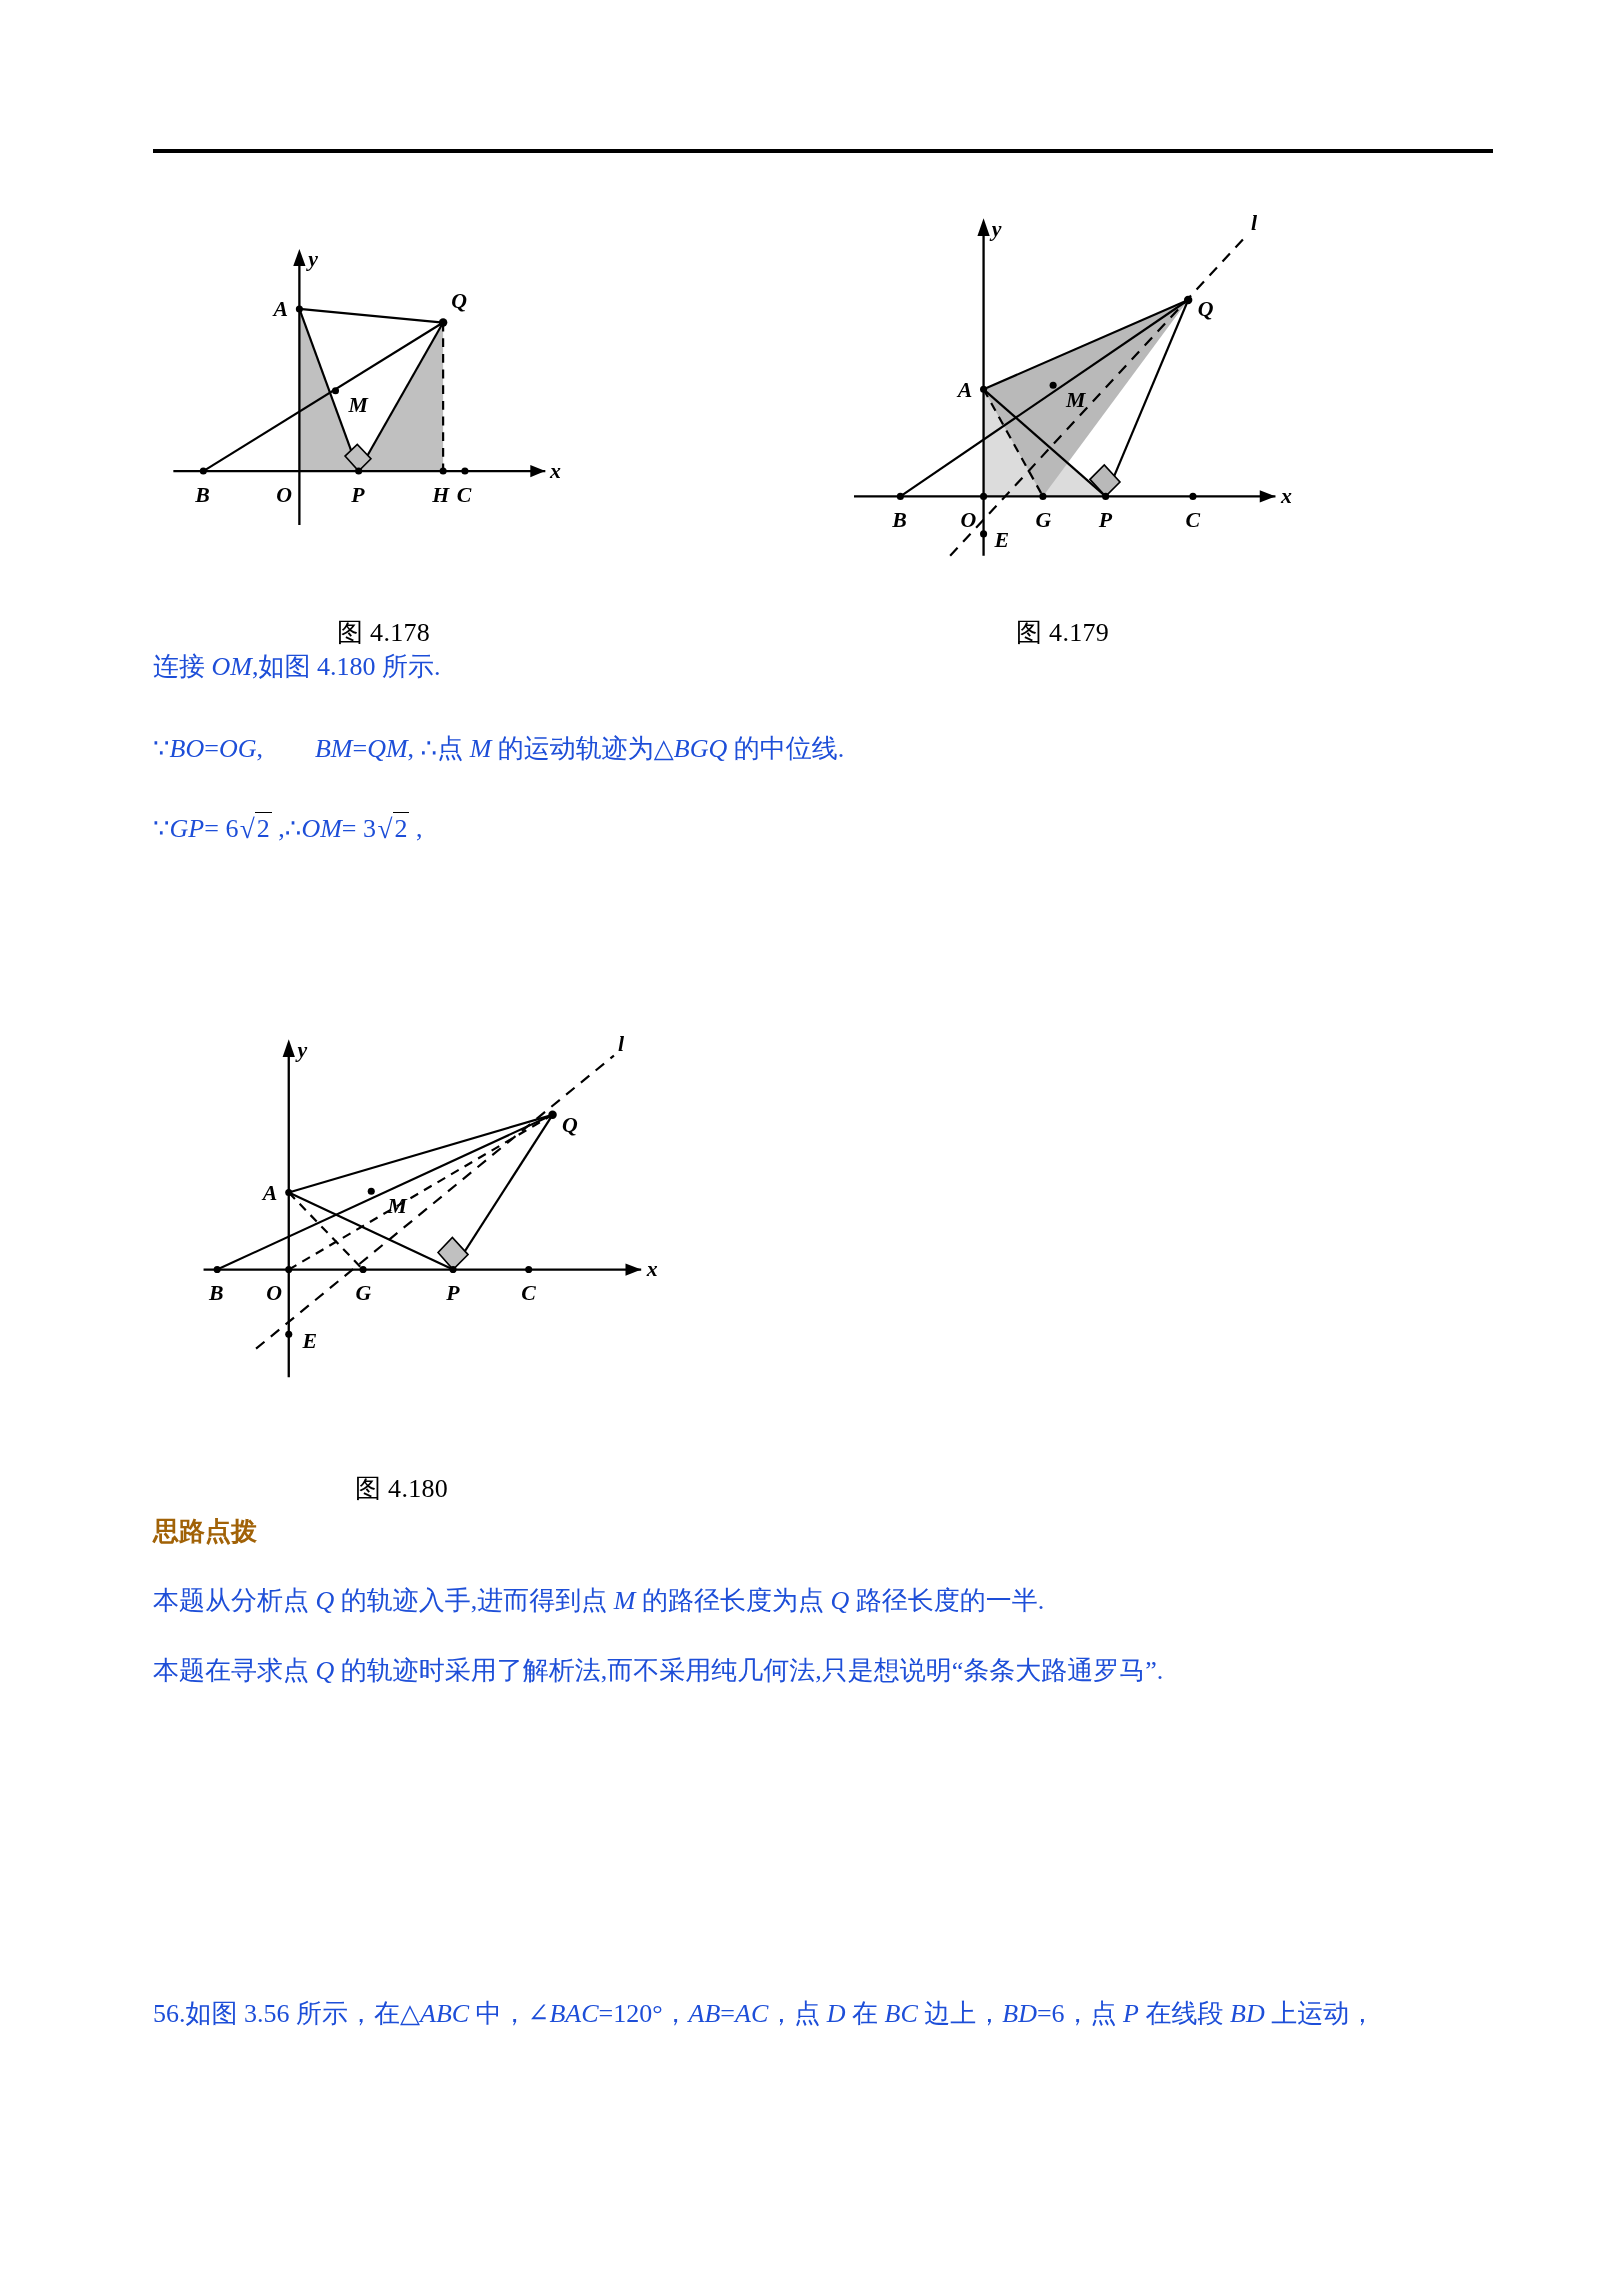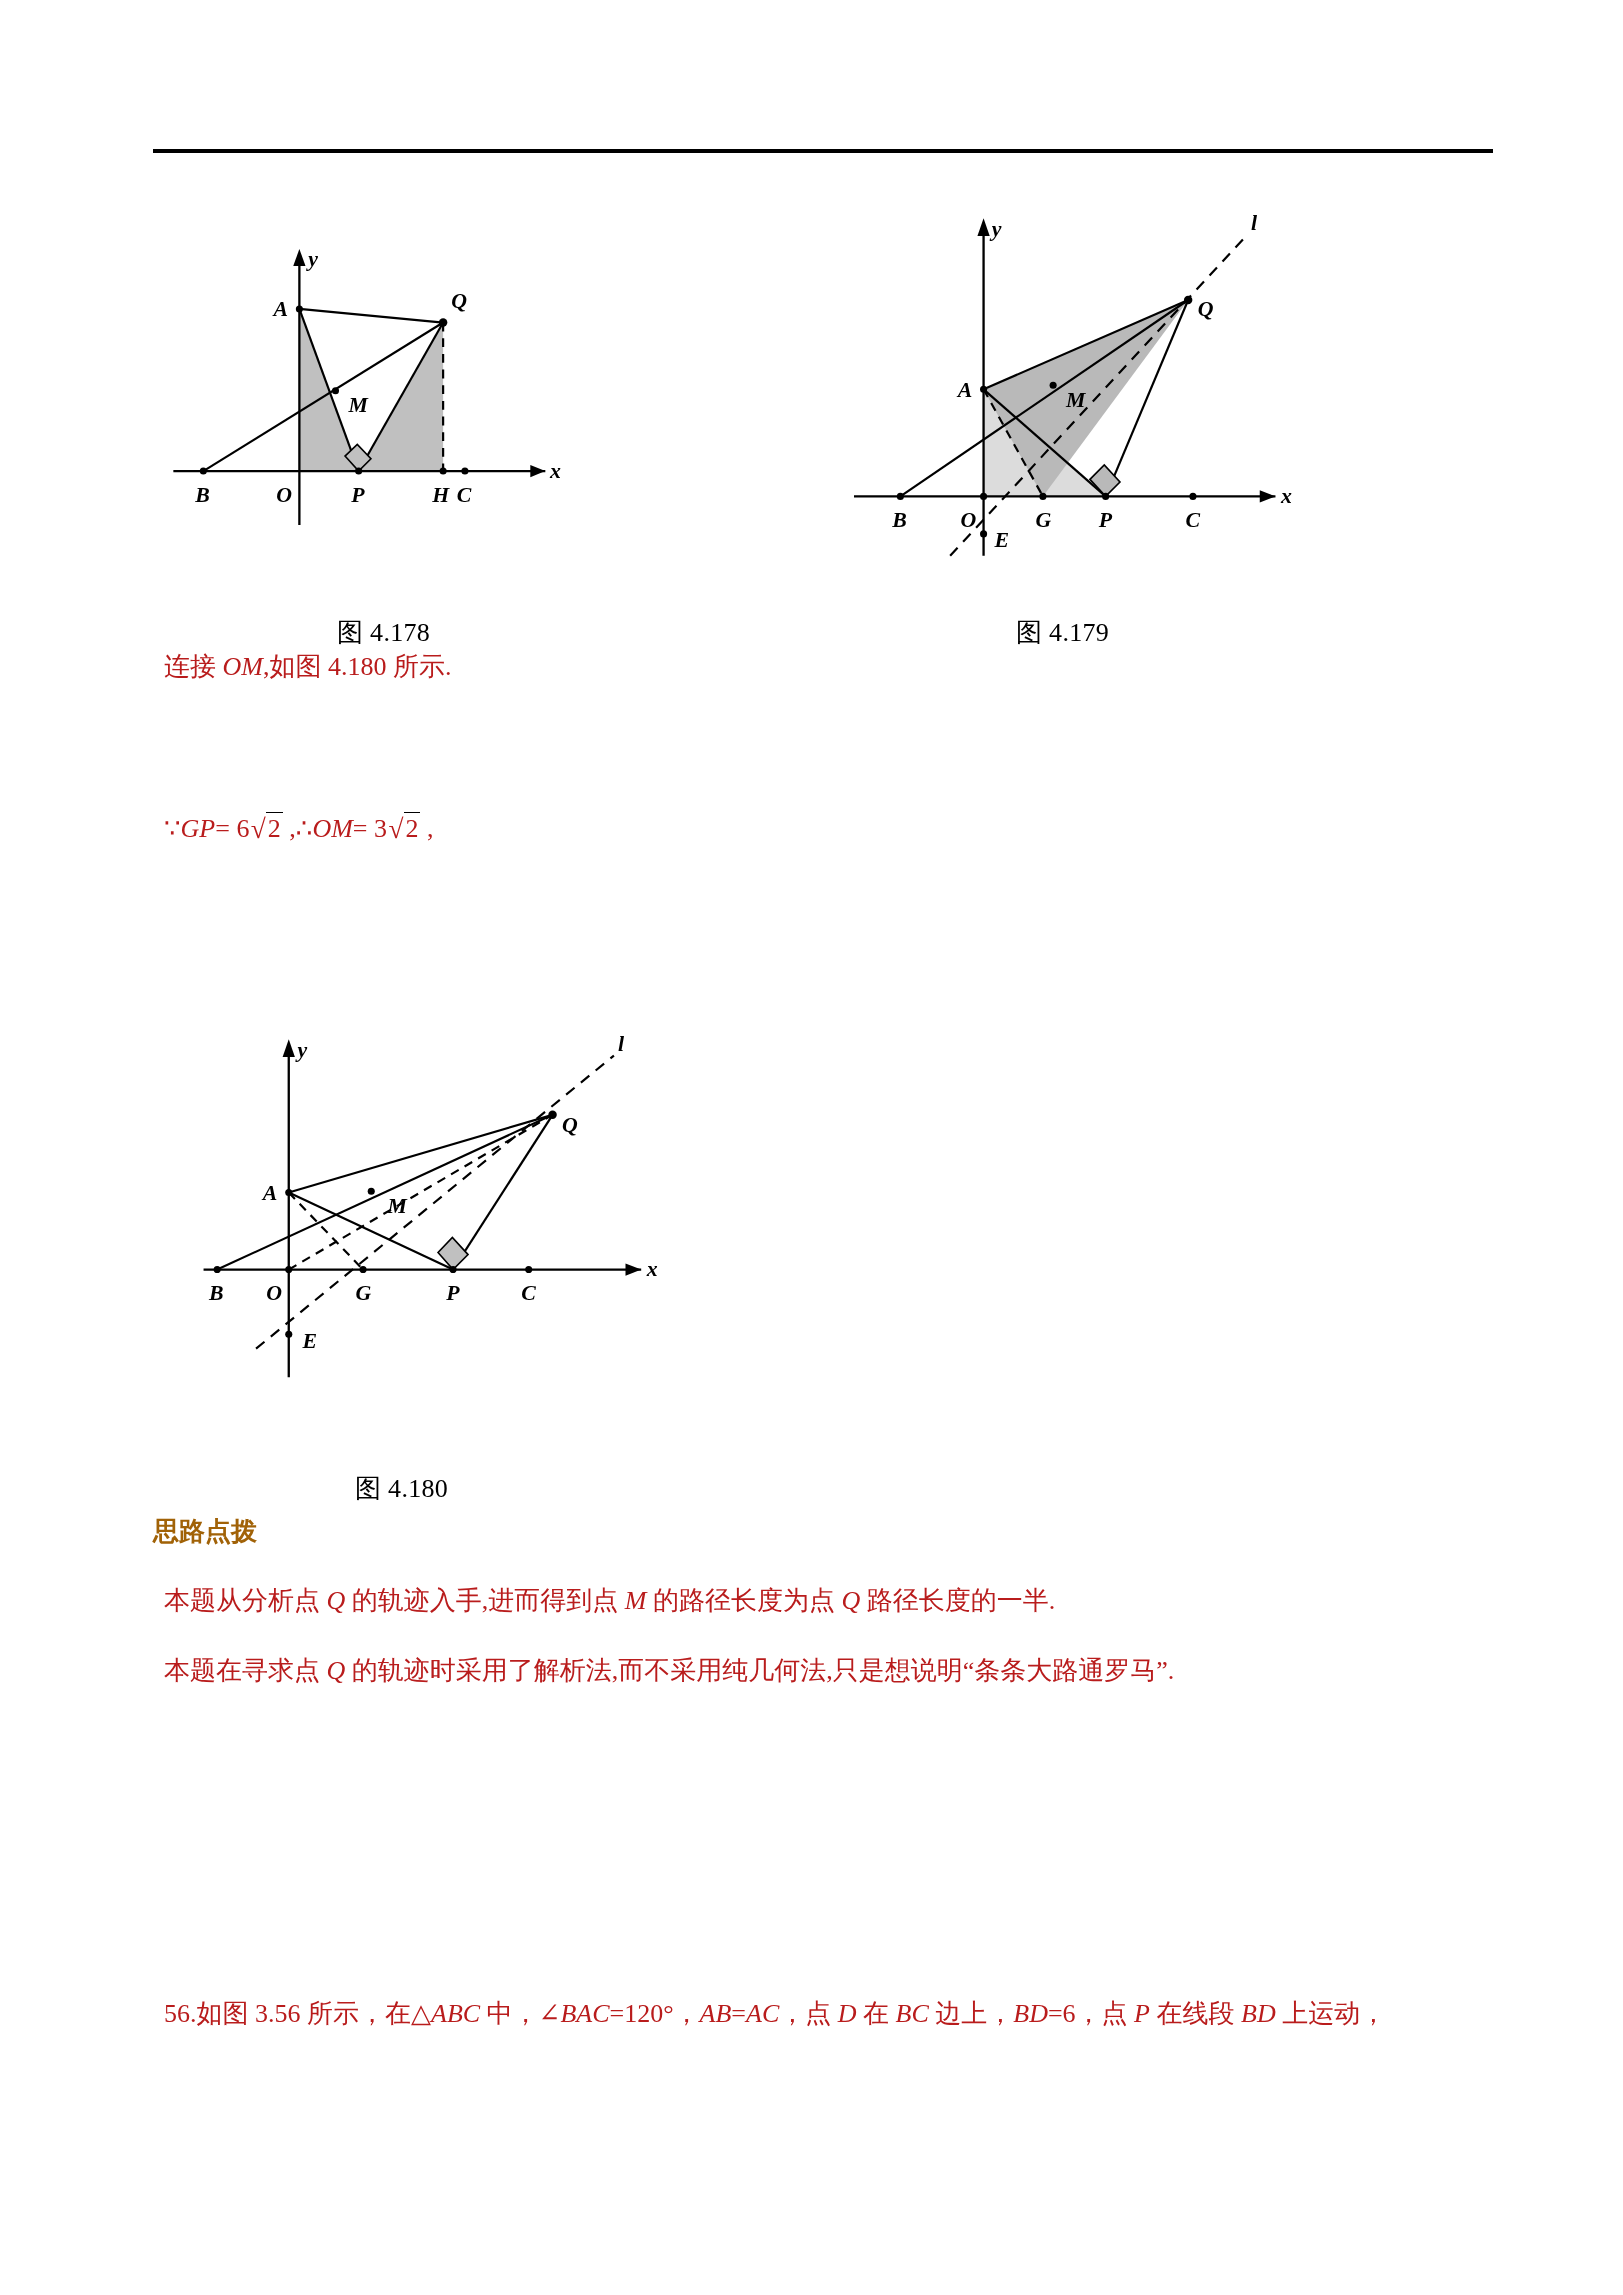--- a/index.html
+++ b/index.html
@@ -41,22 +41,21 @@
     color: #000;
     margin-top: 29px;
   }
   
   .para {
     position: absolute;
     left: 153px;
     font-size: 26px;
     line-height: 1.25;
     white-space: nowrap;
-    color: #b91c1c;
-    margin-left: 11px;
+    color: #1d4ed8;
   }
   .it { font-style: italic; }
   .bold-head {
     position: absolute;
     left: 153px;
     font-family: "DejaVu Sans", "Liberation Sans", sans-serif;
     font-weight: bold;
     font-size: 26px;
     color: #a16207;
     white-space: nowrap;
@@ -178,20 +177,23 @@
       <text x="526" y="194" font-size="32" font-style="italic" font-weight="bold">Q</text>
       <text x="228" y="532" font-size="32" font-style="italic" font-weight="bold">E</text>
     </svg>
   </div>
   <div class="fig-caption" style="left:1016px; top:586px;">图 4.179</div>
 
   <div class="para" style="top:651px;">
     <span>连接 </span><span class="it">OM</span><span>,如图 4.180 所示.</span>
   </div>
 
+  <div class="para" style="top:733px;">
+    <span>∵</span><span class="it">BO</span><span>=</span><span class="it">OG</span><span>,　　</span><span class="it">BM</span><span>=</span><span class="it">QM</span><span>, ∴点 </span><span class="it">M</span><span> 的运动轨迹为△</span><span class="it">BGQ</span><span> 的中位线.</span>
+  </div>
 
   <div class="para" style="top:811px;">
     <span>∵</span><span class="it">GP</span><span>= 6</span><span class="sqrt"><span class="sign">√</span><span class="radicand">2</span></span><span> ,∴</span><span class="it">OM</span><span>= 3</span><span class="sqrt"><span class="sign">√</span><span class="radicand">2</span></span><span> ,</span>
   </div>
 
 
   <div class="figure" style="left:191px; top:1016px;">
     <svg width="505" height="409" viewBox="0 0 740 600">
 
       <line x1="18" y1="372" x2="660" y2="372" stroke="#000" stroke-width="3.4"></line>

